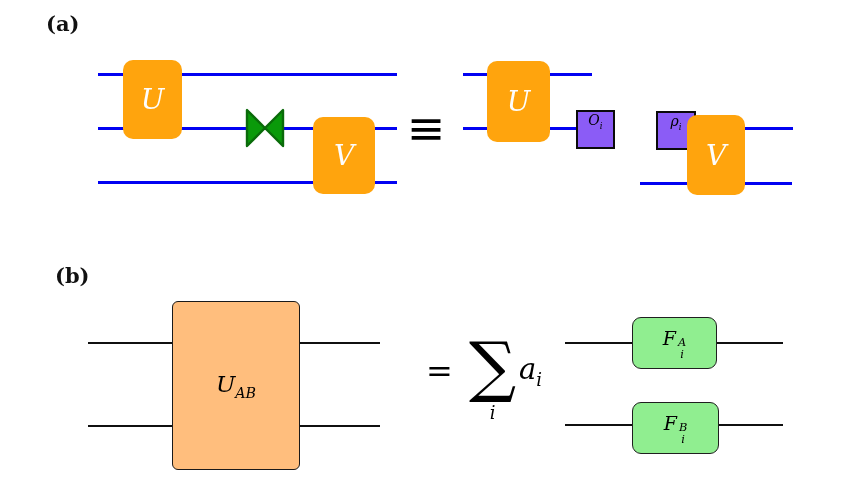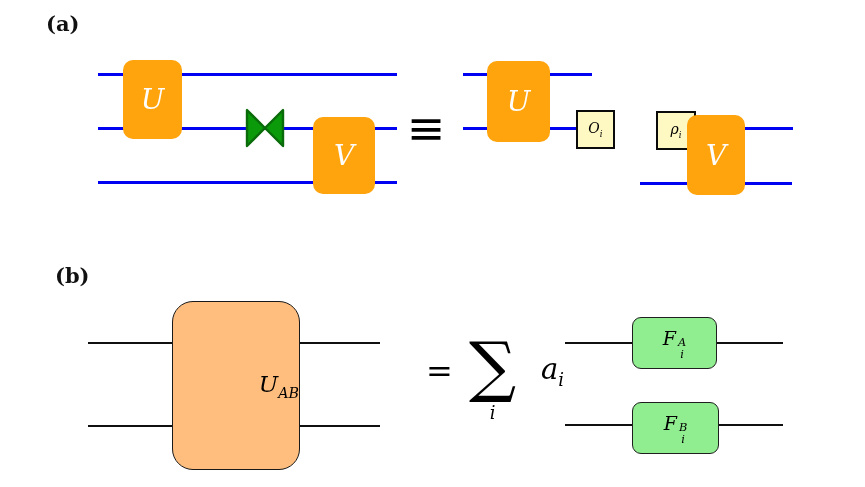--- a/index.html
+++ b/index.html
@@ -7,37 +7,37 @@
        font-family:"DejaVu Serif",serif;overflow:hidden;color:#000;}
 
   .wire{position:absolute;z-index:1;}
   .wire.blue{height:2.5px;background:var(--wire-blue,#0202f2);}
   .wire.black{height:2.2px;background:var(--wire-black,#101010);}
 
   .gate{position:absolute;z-index:2;display:flex;align-items:center;justify-content:center;}
   .gate.orange{background:var(--gate-orange,#ffa40d);border-radius:10px;
                color:#fdfdfd;font-style:italic;font-size:28px;}
   .gate.peach{background:var(--gate-peach,#ffbe7d);border:1.6px solid #1a1a1a;
-              border-radius:21px;color:#000;font-size:23px;justify-content:flex-end;}
+              border-radius:6px;color:#000;font-size:23px;}
   .gate.green{background:var(--gate-green,#90ee90);border:1.6px solid #1f1f1f;
               border-radius:9px;color:#000;font-size:19px;}
 
-  .smallbox{position:absolute;z-index:2;background:#fef9c3;border:2.2px solid #0a0a0a;
-            display:flex;align-items:center;justify-content:center;font-size:14px;}
+  .smallbox{position:absolute;z-index:2;background:#8b5cf6;border:2.2px solid #0a0a0a;
+            display:flex;justify-content:center;font-size:14px;}
 
   .panel-label{position:absolute;font-weight:bold;font-size:21px;color:#111;z-index:2;}
 
   .sym{position:absolute;z-index:2;color:#000;line-height:1;}
   .equiv{left:402px;top:102px;width:48px;height:52px;display:flex;align-items:center;
          justify-content:center;font-size:46px;font-family:"DejaVu Sans",sans-serif;}
   .equals{left:426px;top:355px;font-size:32px;}
   .sum{left:469px;top:336px;display:flex;flex-direction:column;align-items:center;z-index:2;position:absolute;}
   .sigma{font-size:66px;line-height:0.95;}
   .sumsub{font-style:italic;font-size:18px;margin-top:3px;}
-  .coeff{left:519px;top:355px;font-size:29px;font-style:italic;margin-left:22px;}
+  .coeff{left:519px;top:355px;font-size:29px;font-style:italic;}
 
   i{font-style:italic;}
   sub{font-style:italic;font-size:0.62em;}
   .stack{display:inline-flex;flex-direction:column;align-items:center;
          font-size:0.60em;line-height:1.08;margin-left:2px;transform:translateY(1px);
          font-style:italic;}
   .bowtie{position:absolute;z-index:2;}
 </style>
 </head>
 <body>

